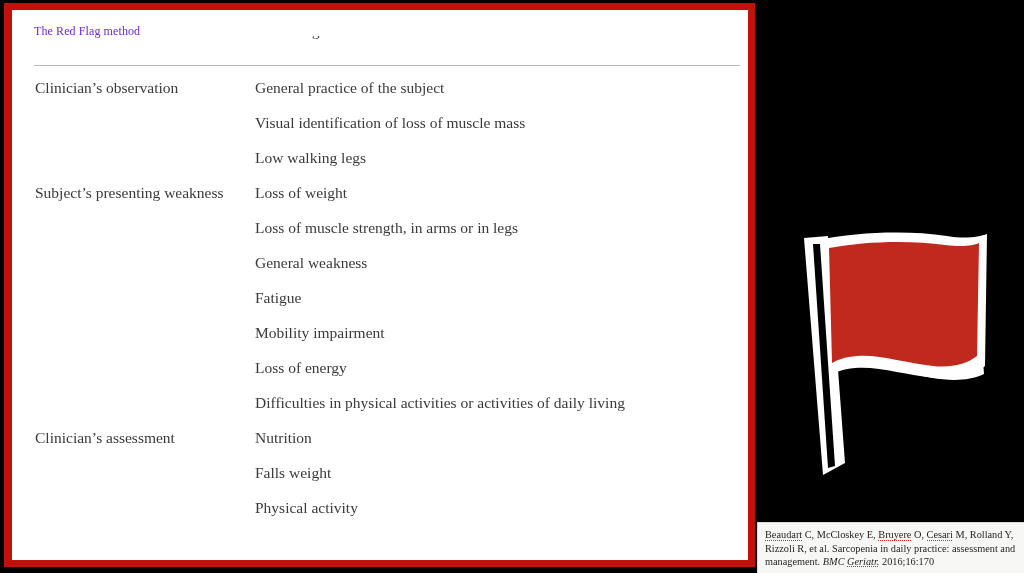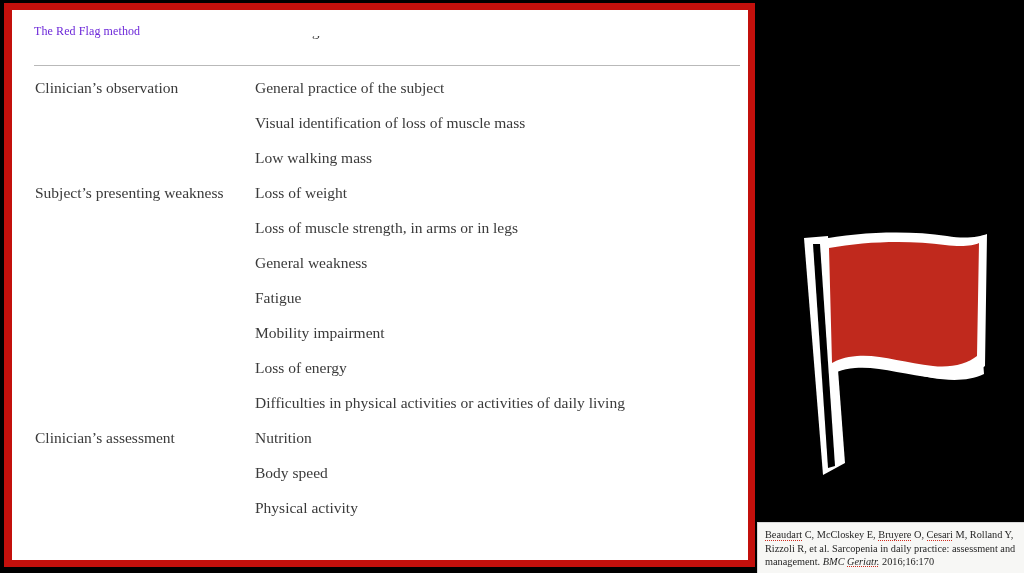--- a/index.html
+++ b/index.html
@@ -190,21 +190,21 @@
           <tr>
             <td class="col-cat">Clinician’s observation</td>
             <td class="col-item">General practice of the subject</td>
           </tr>
           <tr>
             <td class="col-cat"></td>
             <td class="col-item">Visual identification of loss of muscle mass</td>
           </tr>
           <tr>
             <td class="col-cat"></td>
-            <td class="col-item">Low walking mass</td>
+            <td class="col-item">Low walking legs</td>
           </tr>
           <tr>
             <td class="col-cat">Subject’s presenting weakness</td>
             <td class="col-item">Loss of weight</td>
           </tr>
           <tr>
             <td class="col-cat"></td>
             <td class="col-item">Loss of muscle strength, in arms or in legs</td>
           </tr>
           <tr>
@@ -226,21 +226,21 @@
           <tr>
             <td class="col-cat"></td>
             <td class="col-item">Difficulties in physical activities or activities of daily living</td>
           </tr>
           <tr>
             <td class="col-cat">Clinician’s assessment</td>
             <td class="col-item">Nutrition</td>
           </tr>
           <tr>
             <td class="col-cat"></td>
-            <td class="col-item">Body speed</td>
+            <td class="col-item">Falls weight</td>
           </tr>
           <tr>
             <td class="col-cat"></td>
             <td class="col-item">Physical activity</td>
           </tr>
         </tbody>
       </table>
 
     </div>
   </div>

